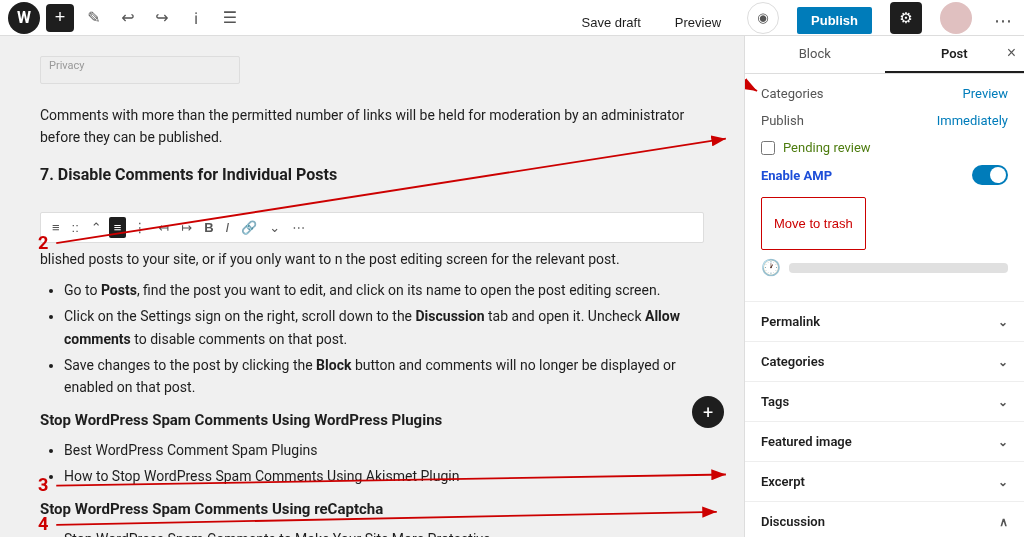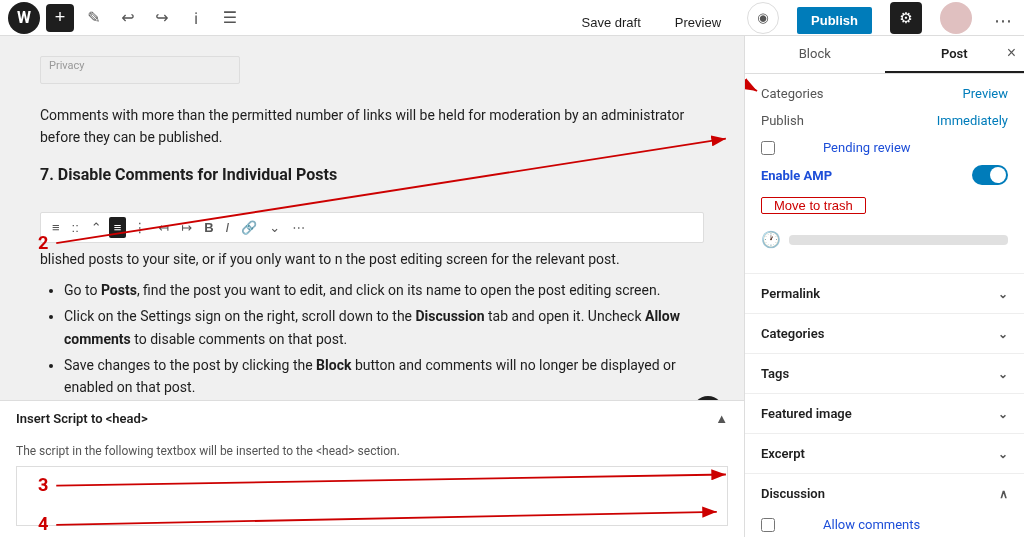--- a/index.html
+++ b/index.html
@@ -120,36 +120,36 @@
     }
 
     
     .sidebar-content { padding: 12px 16px; }
     .sidebar-row { display: flex; align-items: center; justify-content: space-between; margin-bottom: 12px; }
     .sidebar-label { font-size: 13px; color: #555; }
     .sidebar-value { font-size: 13px; color: #007cba; cursor: pointer; }
 
     .checkbox-row { display: flex; align-items: center; gap: 8px; margin-bottom: 10px; }
     .checkbox-row input[type="checkbox"] { width: 14px; height: 14px; cursor: pointer; }
-    .checkbox-label { font-size: 13px; color: #1d4ed8; margin-left: 40px; }
+    .checkbox-label { font-size: 13px; color: #4d7c0f; }
 
     
     .toggle-row { display: flex; align-items: center; justify-content: space-between; margin-bottom: 12px; }
     .toggle-label { font-size: 13px; color: #1d4ed8; font-weight: bold; }
     .toggle {
       width: 36px; height: 20px; background: #007cba; border-radius: 10px; position: relative; cursor: pointer;
     }
     .toggle::after {
       content: ''; position: absolute; width: 16px; height: 16px; background: #fff; border-radius: 50%; top: 2px; right: 2px; transition: 0.2s;
     }
 
     
     .trash-btn {
-      background: transparent; border: 1px solid #cc0000; color: #cc0000; padding: 0 12px;
-      border-radius: 2px; cursor: pointer; font-size: 13px; margin-bottom: 16px;
+      background: transparent; border: 1px solid #cc0000; color: #cc0000; padding: 18px 12px;
+      border-radius: 2px; cursor: pointer; font-size: 13px; margin-bottom: 8px;
     }
 
     
     .history-row { display: flex; align-items: center; gap: 8px; margin-bottom: 12px; }
     .history-icon { font-size: 16px; color: #555; }
     .history-bar { flex: 1; height: 10px; background: #e0e0e0; border-radius: 4px; }
 
     
     .collapsible { border-top: 1px solid #eee; }
     .collapsible-header {
@@ -252,30 +252,20 @@
       <h3 class="editor-subheading2">Stop WordPress Spam Comments Using reCaptcha</h3>
 
       <ul class="editor-list">
         <li>Stop WordPress Spam Comments to Make Your Site More Protective</li>
       </ul>
 
     </div>
 
     <div class="floating-add" style="position:absolute;right:20px;top:360px;">+</div>
 
-    <div class="insert-script" style="position:absolute;bottom:0;left:0;right:0;background:#fff;border-top:1px solid #ddd;">
-      <div class="insert-script-header">
-        <span class="insert-script-title">Insert Script to &lt;head&gt;</span>
-        <span style="color:#555;">▲</span>
-      </div>
-      <div class="insert-script-body">
-        <p class="insert-script-desc">The script in the following textbox will be inserted to the &lt;head&gt; section.</p>
-        <textarea class="insert-script-textarea" style=""></textarea>
-      </div>
-    </div>
 
     <svg class="arrows-overlay" viewBox="0 0 820 537" preserveAspectRatio="none" style="position:absolute;top:0;left:0;width:100%;height:100%;pointer-events:none;z-index:50;">
 
       <defs>
         <marker id="arrowhead" markerWidth="8" markerHeight="6" refX="8" refY="3" orient="auto">
           <polygon points="0 0, 8 3, 0 6" fill="#cc0000"></polygon>
         </marker>
       </defs>
       <text x="42" y="228" font-size="20" font-weight="700" fill="#cc0000">2</text>
       <line x1="62" y1="222" x2="800" y2="110" stroke="#cc0000" stroke-width="2" marker-end="url(#arrowhead)"></line>

